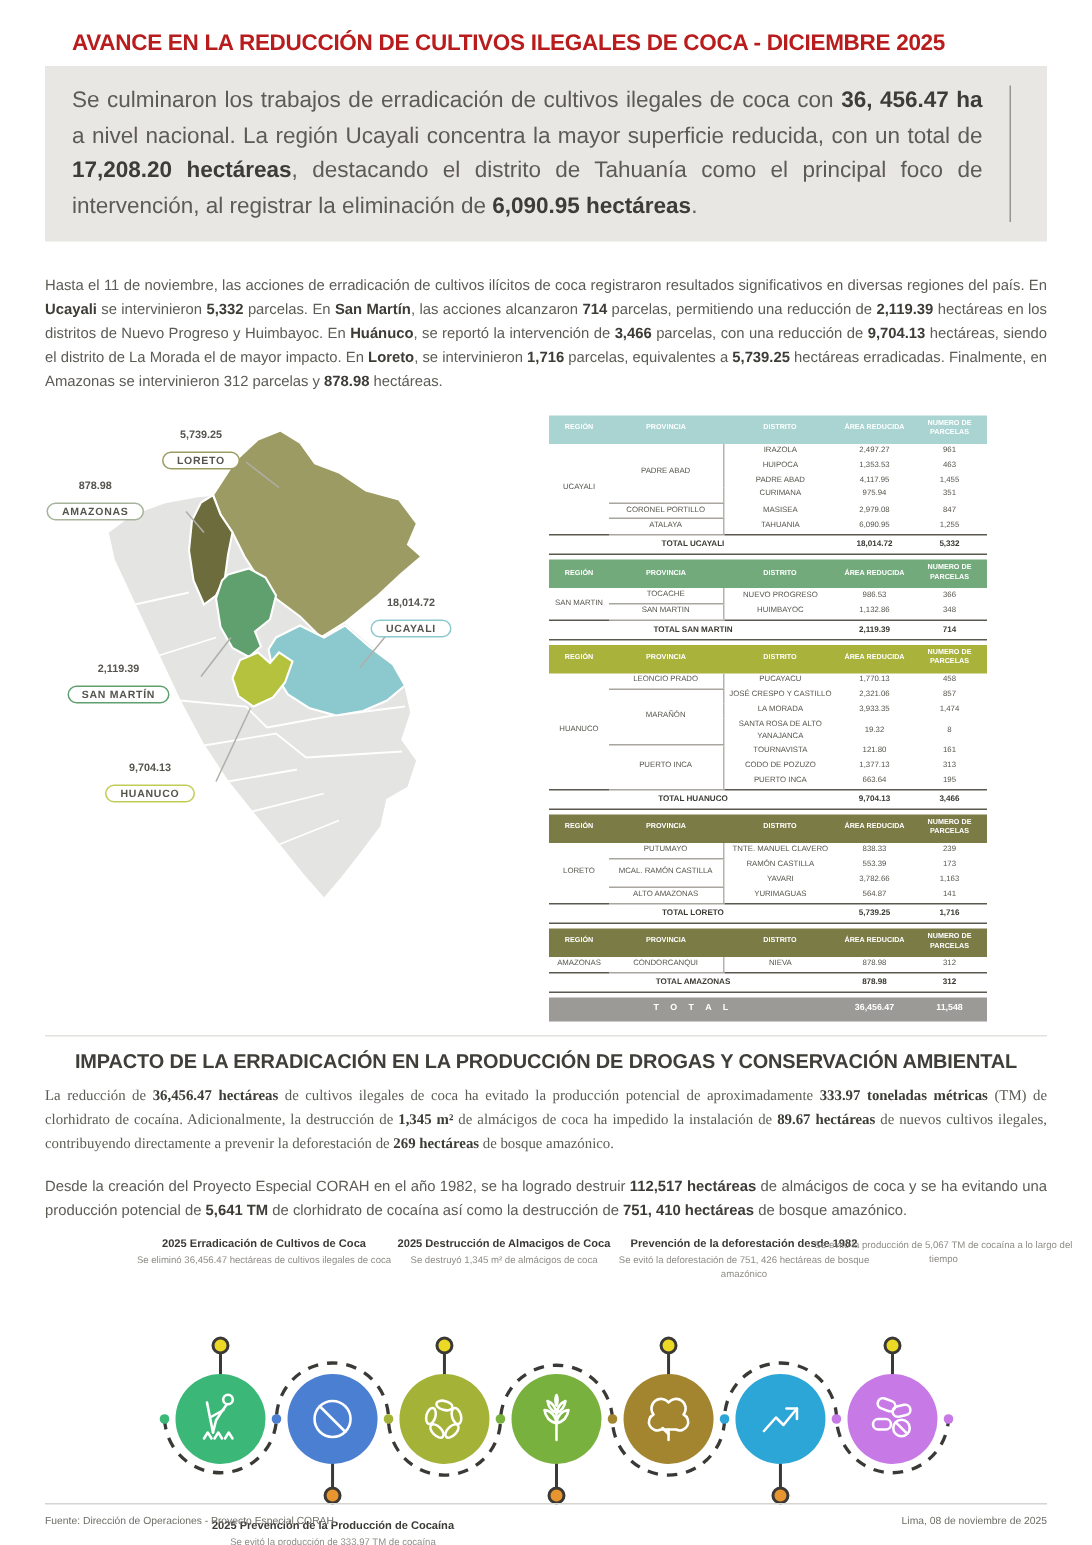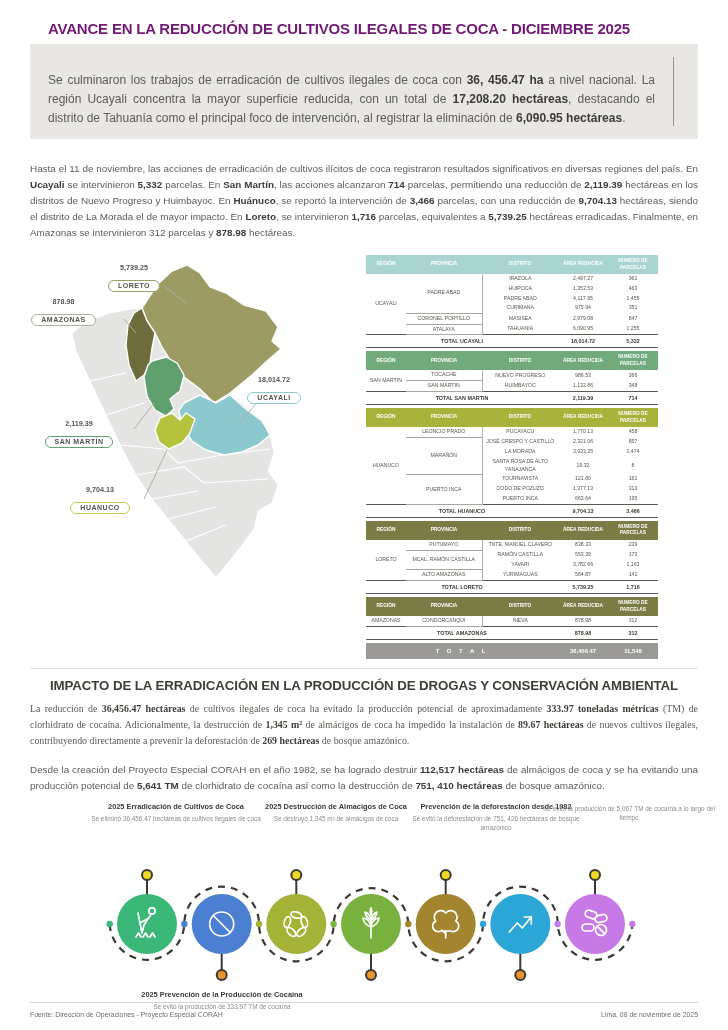--- a/index.html
+++ b/index.html
@@ -1,21 +1,21 @@
 <!DOCTYPE html>
 <html><head>
 <meta charset="utf-8">
 <style>
   html,body{margin:0;padding:0;background:#ffffff;}
   .page{position:relative;width:728px;height:1030px;background:#fff;overflow:hidden;
         font-family:"Liberation Sans",sans-serif;color:#55534e;}
   
-  .doc-title{margin:20px 30px 7px 48px;font-size:15px;font-weight:800;color:#701a75;letter-spacing:-.2px;}
+  .doc-title{margin:20px 30px 7px 48px;font-size:15px;font-weight:800;color:#b91c1c;letter-spacing:-.2px;}
   .banner{margin:0 30px;background:#e8e7e4;display:flex;align-items:stretch;padding:11px 12px 11px 18px;}
-  .banner-text{flex:1;font-size:12px;line-height:1.58;color:#5d5b55;padding-right:14px;text-align:justify;margin-top:16px;}
+  .banner-text{flex:1;font-size:15px;line-height:1.58;color:#5d5b55;padding-right:14px;text-align:justify;}
   .banner-text b, .para b{color:#3e3c37;}
   .banner-divider{width:1px;background:#97958f;margin:2px 12px 2px 4px;}
   .banner-logo{width:84px;display:flex;align-items:center;justify-content:center;}
   
   .para{margin:22px 30px 0;font-size:9.9px;line-height:1.62;text-align:justify;color:#5d5b55;}
   
   .map-table{margin:12px 30px 0 14px;display:flex;}
   .map-wrap{position:relative;width:346px;height:340px;flex:none;}
   .map-wrap svg{position:absolute;left:0;top:0;}
   .map-label{position:absolute;width:100px;text-align:center;}

